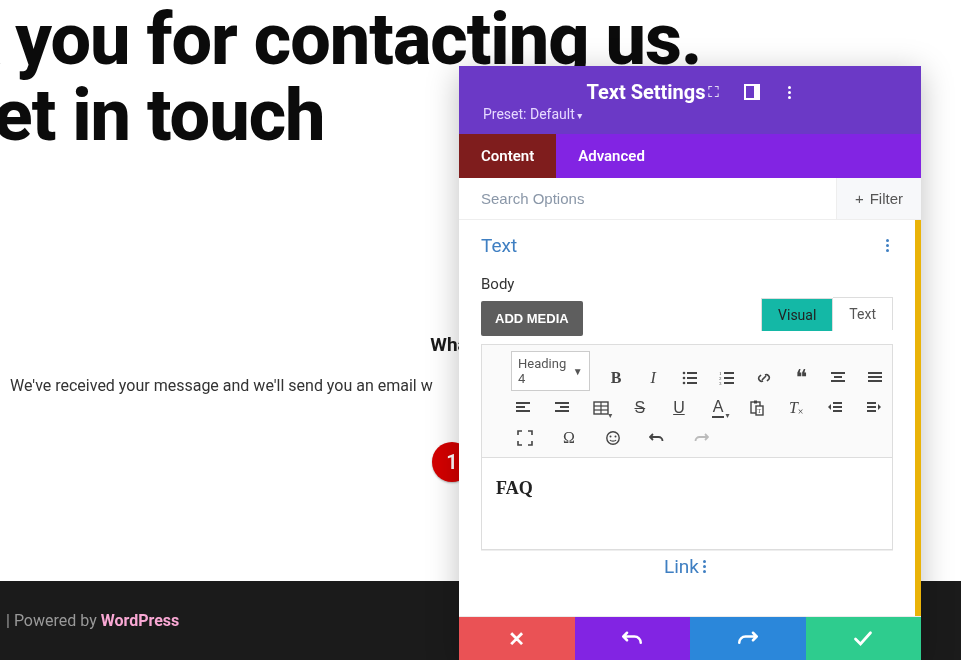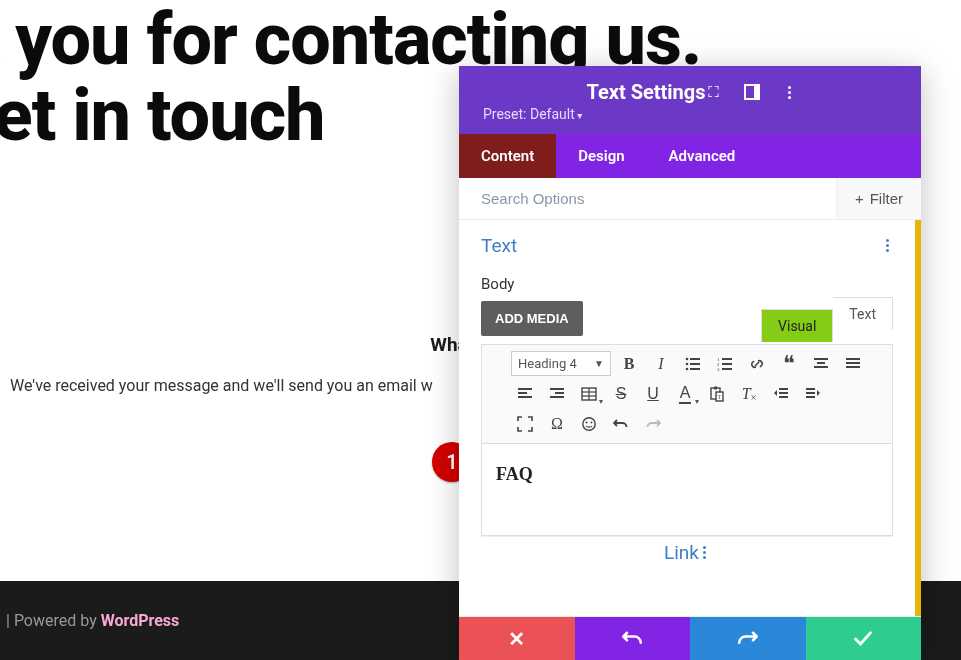--- a/index.html
+++ b/index.html
@@ -240,35 +240,35 @@
     border-bottom: none;
     background: #fff;
     font-size: 14px;
     color: #555;
     cursor: pointer;
   }
   .vt-tab + .vt-tab { border-left: none; }
   .vt-tab.active {
     color: #222;
     position: relative;
-    top: 12px;
-    background: #84cc16;
+    top: 1px;
+    background: #14b8a6;
   }
 
   .toolbar {
     clear: both;
     margin-top: 8px;
     border: 1px solid #ddd;
     background: #fafafa;
     padding: 6px 6px;
   }
   .toolbar-row {
     display: flex;
-    align-items: flex-start;
-    gap: 4px;
+    align-items: flex-end;
+    gap: 16px;
     margin-bottom: 4px;
     flex-wrap: nowrap;
     padding-left: 23px;
   }
   .toolbar-row:last-child { margin-bottom: 0; }
   .format-select {
     border: 1px solid #ccc;
     background: #fff;
     font-size: 13px;
     color: #555;
@@ -377,21 +377,20 @@
               <i></i>
             </span>
           </span>
       </div>
     </div>
     <div class="panel-preset">Preset: Default</div>
   </div>
 
   <div class="tabs">
     <div class="tab active">Content</div>
-    <div class="tab">Design</div>
     <div class="tab">Advanced</div>
   </div>
 
   <div class="search-row">
     <input class="search-input" placeholder="Search Options" style="">
     <button class="filter-btn">
       <span>+</span>
       <span>Filter</span>
     </button>
   </div>

